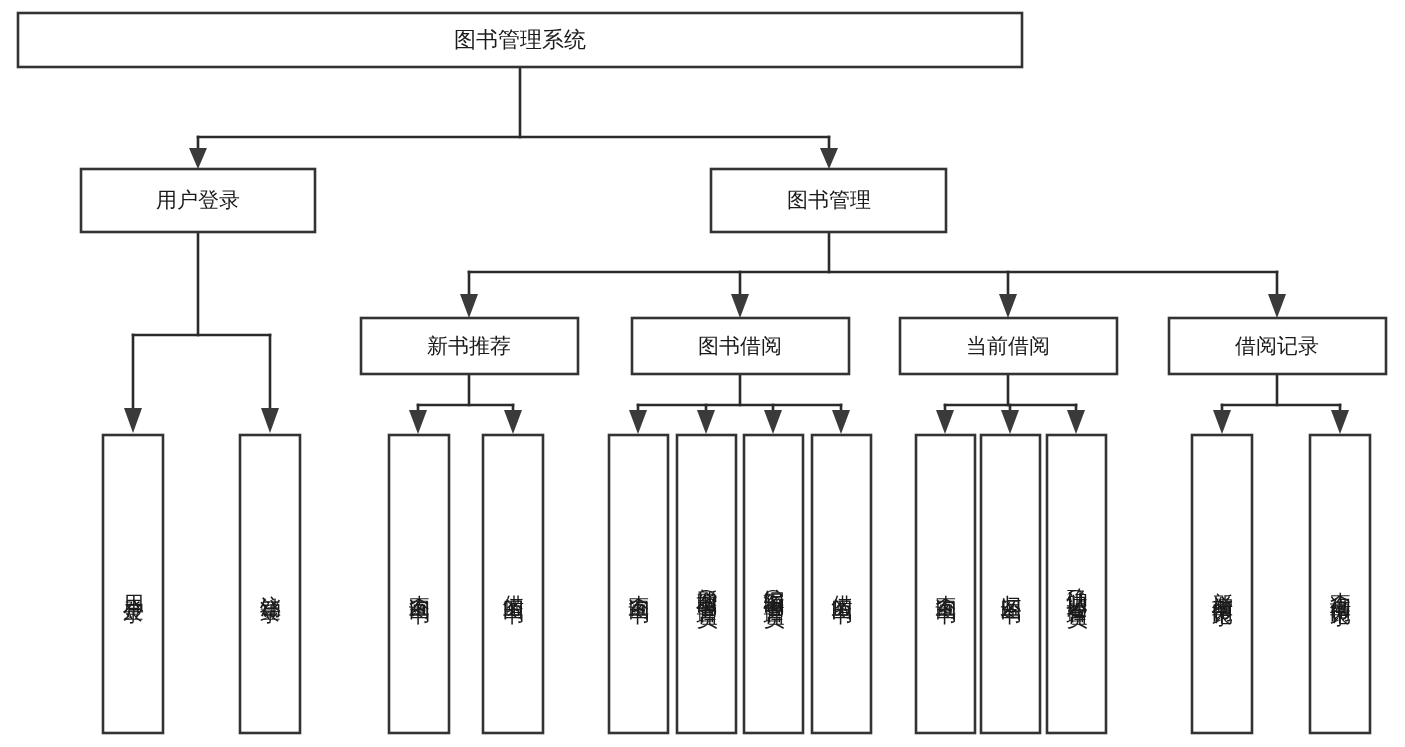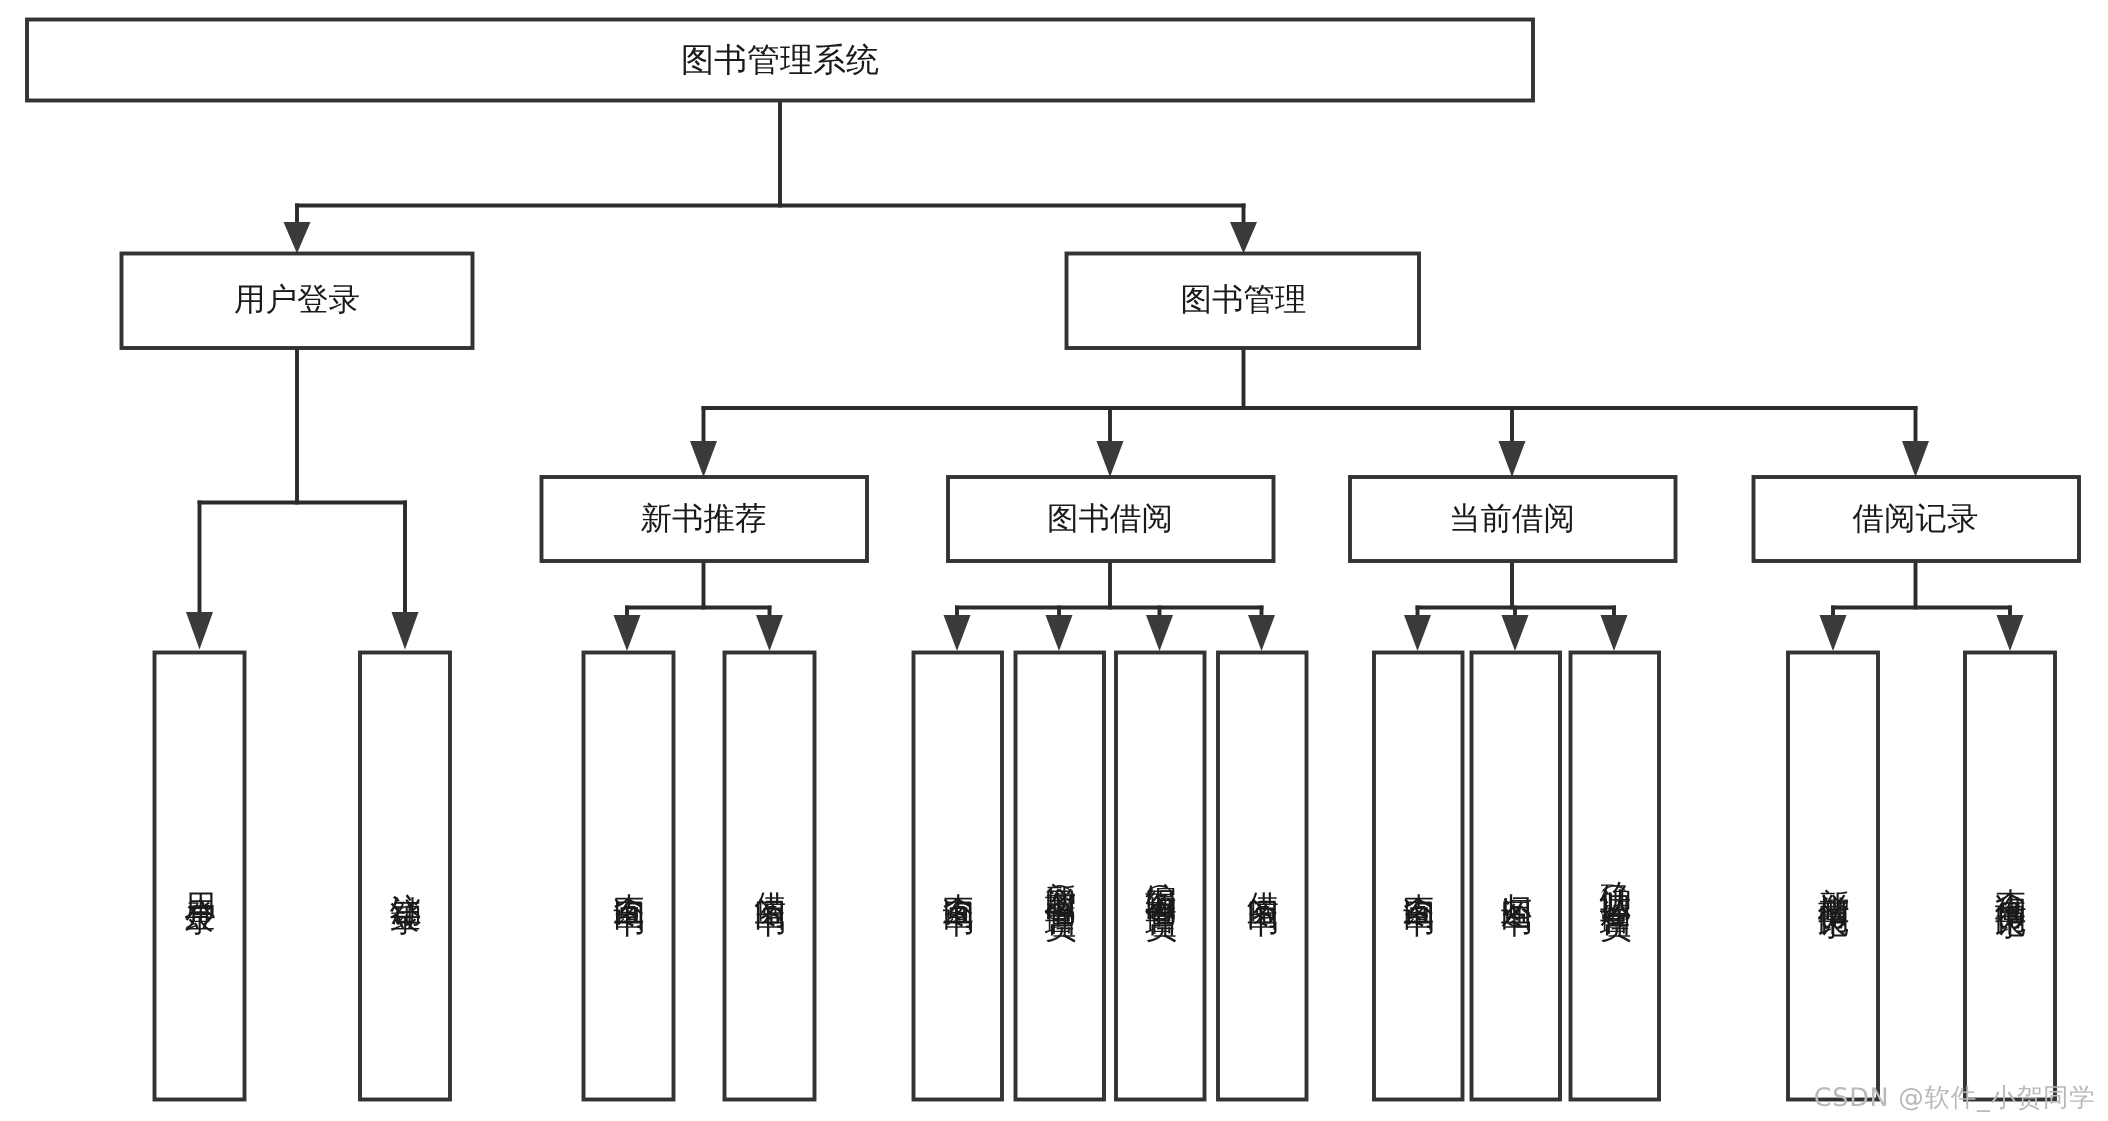--- a/index.html
+++ b/index.html
@@ -213,15 +213,14 @@
   <div class="leaf-label-v" style="left:744px; top:435px; width:59px; height:298px;">编辑图书（管理员）</div>
   <div class="leaf-label-v" style="left:812px; top:435px; width:59px; height:298px;">借阅图书</div>
 
   <div class="leaf-label-v" style="left:916px; top:435px; width:59px; height:298px;">查询图书</div>
   <div class="leaf-label-v" style="left:981px; top:435px; width:59px; height:298px;">归还图书</div>
   <div class="leaf-label-v" style="left:1047px; top:435px; width:59px; height:298px;">确认归还（管理员）</div>
 
   <div class="leaf-label-v" style="left:1192px; top:435px; width:60px; height:298px;">新增借阅记录</div>
   <div class="leaf-label-v" style="left:1310px; top:435px; width:60px; height:298px;">查询借阅记录</div>
 
-  <div class="watermark">CSDN @软件_小贺同学</div>
 
 </div>
 
 </body></html>

